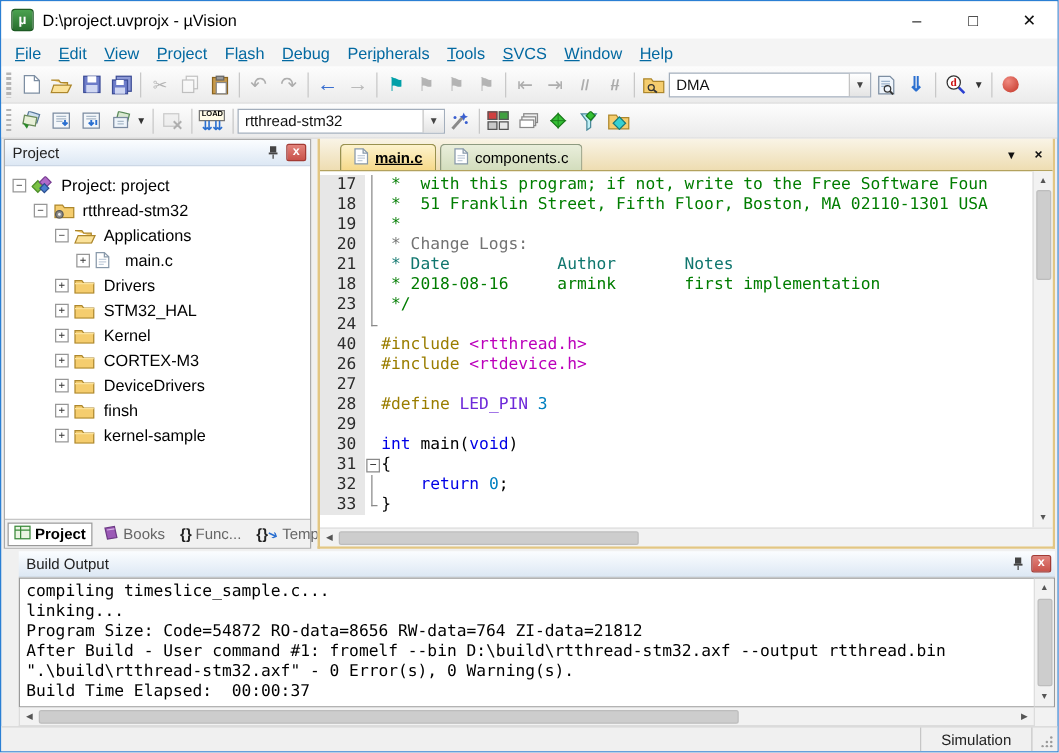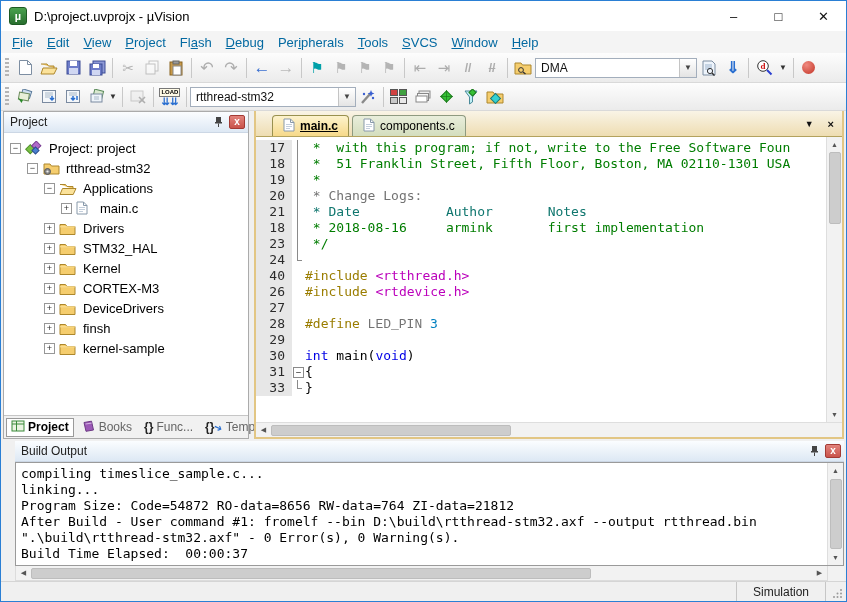--- a/index.html
+++ b/index.html
@@ -540,24 +540,25 @@
             <div class="cl"><span class="ln">18</span><span class="fold f-bar"></span><span><span style="color: rgb(0, 125, 0);"> *  51 Franklin Street, Fifth Floor, Boston, MA 02110-1301 USA</span></span></div>
             <div class="cl"><span class="ln">19</span><span class="fold f-bar"></span><span><span style="color: rgb(0, 125, 0);"> *</span></span></div>
             <div class="cl"><span class="ln">20</span><span class="fold f-bar"></span><span><span style="color: #737373;"> * Change Logs:</span></span></div>
             <div class="cl"><span class="ln">21</span><span class="fold f-bar"></span><span><span style="color: #0f766e;"> * Date           Author       Notes</span></span></div>
             <div class="cl"><span class="ln">18</span><span class="fold f-bar"></span><span><span style="color: rgb(0, 125, 0); text-align: center;"> * 2018-08-16     armink       first implementation</span></span></div>
             <div class="cl"><span class="ln">23</span><span class="fold f-bar"></span><span><span style="color: rgb(0, 125, 0);"> */</span></span></div>
             <div class="cl"><span class="ln">24</span><span class="fold f-end"></span><span></span></div>
             <div class="cl"><span class="ln">40</span><span class="fold f-none"></span><span><span style="color: rgb(154, 125, 0);">#include </span><span style="color: rgb(187, 0, 187);">&lt;rtthread.h&gt;</span></span></div>
             <div class="cl"><span class="ln">26</span><span class="fold f-none"></span><span><span style="color: rgb(154, 125, 0);">#include </span><span style="color: rgb(187, 0, 187);">&lt;rtdevice.h&gt;</span></span></div>
             <div class="cl"><span class="ln">27</span><span class="fold f-none"></span><span></span></div>
-            <div class="cl"><span class="ln">28</span><span class="fold f-none"></span><span><span style="color: rgb(154, 125, 0);">#define</span><span style="color: #737373; font-family: Liberation Mono, monospace;"> LED_PIN </span><span style="color: rgb(0, 128, 192);">3</span></span></div>
+            <div class="cl"><span class="ln">28</span><span class="fold f-none"></span><span><span style="color: rgb(154, 125, 0);">#define</span><span style="color: #6d28d9;"> LED_PIN </span><span style="color: rgb(0, 128, 192);">3</span></span></div>
             <div class="cl"><span class="ln">29</span><span class="fold f-none"></span><span></span></div>
             <div class="cl"><span class="ln">30</span><span class="fold f-none"></span><span><span style="color: rgb(0, 0, 230);">int</span><span style="color: rgb(0, 0, 0);"> main(</span><span style="color: rgb(0, 0, 230);">void</span><span style="color: rgb(0, 0, 0);">)</span></span></div>
             <div class="cl"><span class="ln">31</span><span class="fold f-open"></span><span><span style="color: rgb(0, 0, 0);">{</span></span></div>
+            <div class="cl"><span class="ln">32</span><span class="fold f-bar"></span><span><span style="color: rgb(0, 0, 0);">    </span><span style="color: rgb(0, 0, 230);">return</span><span style="color: rgb(0, 0, 0);"> </span><span style="color: rgb(0, 128, 192);">0</span><span style="color: rgb(0, 0, 0);">;</span></span></div>
             <div class="cl"><span class="ln">33</span><span class="fold f-end"></span><span><span style="color: rgb(0, 0, 0);">}</span></span></div>
           </div>
         <div class="vscroll">
           <span class="varrow">▲</span>
           <span class="vthumb" style="height:72px"></span>
           <span style="flex:1"></span>
           <span class="varrow">▼</span>
         </div>
       </div>
       <div class="hscroll">

